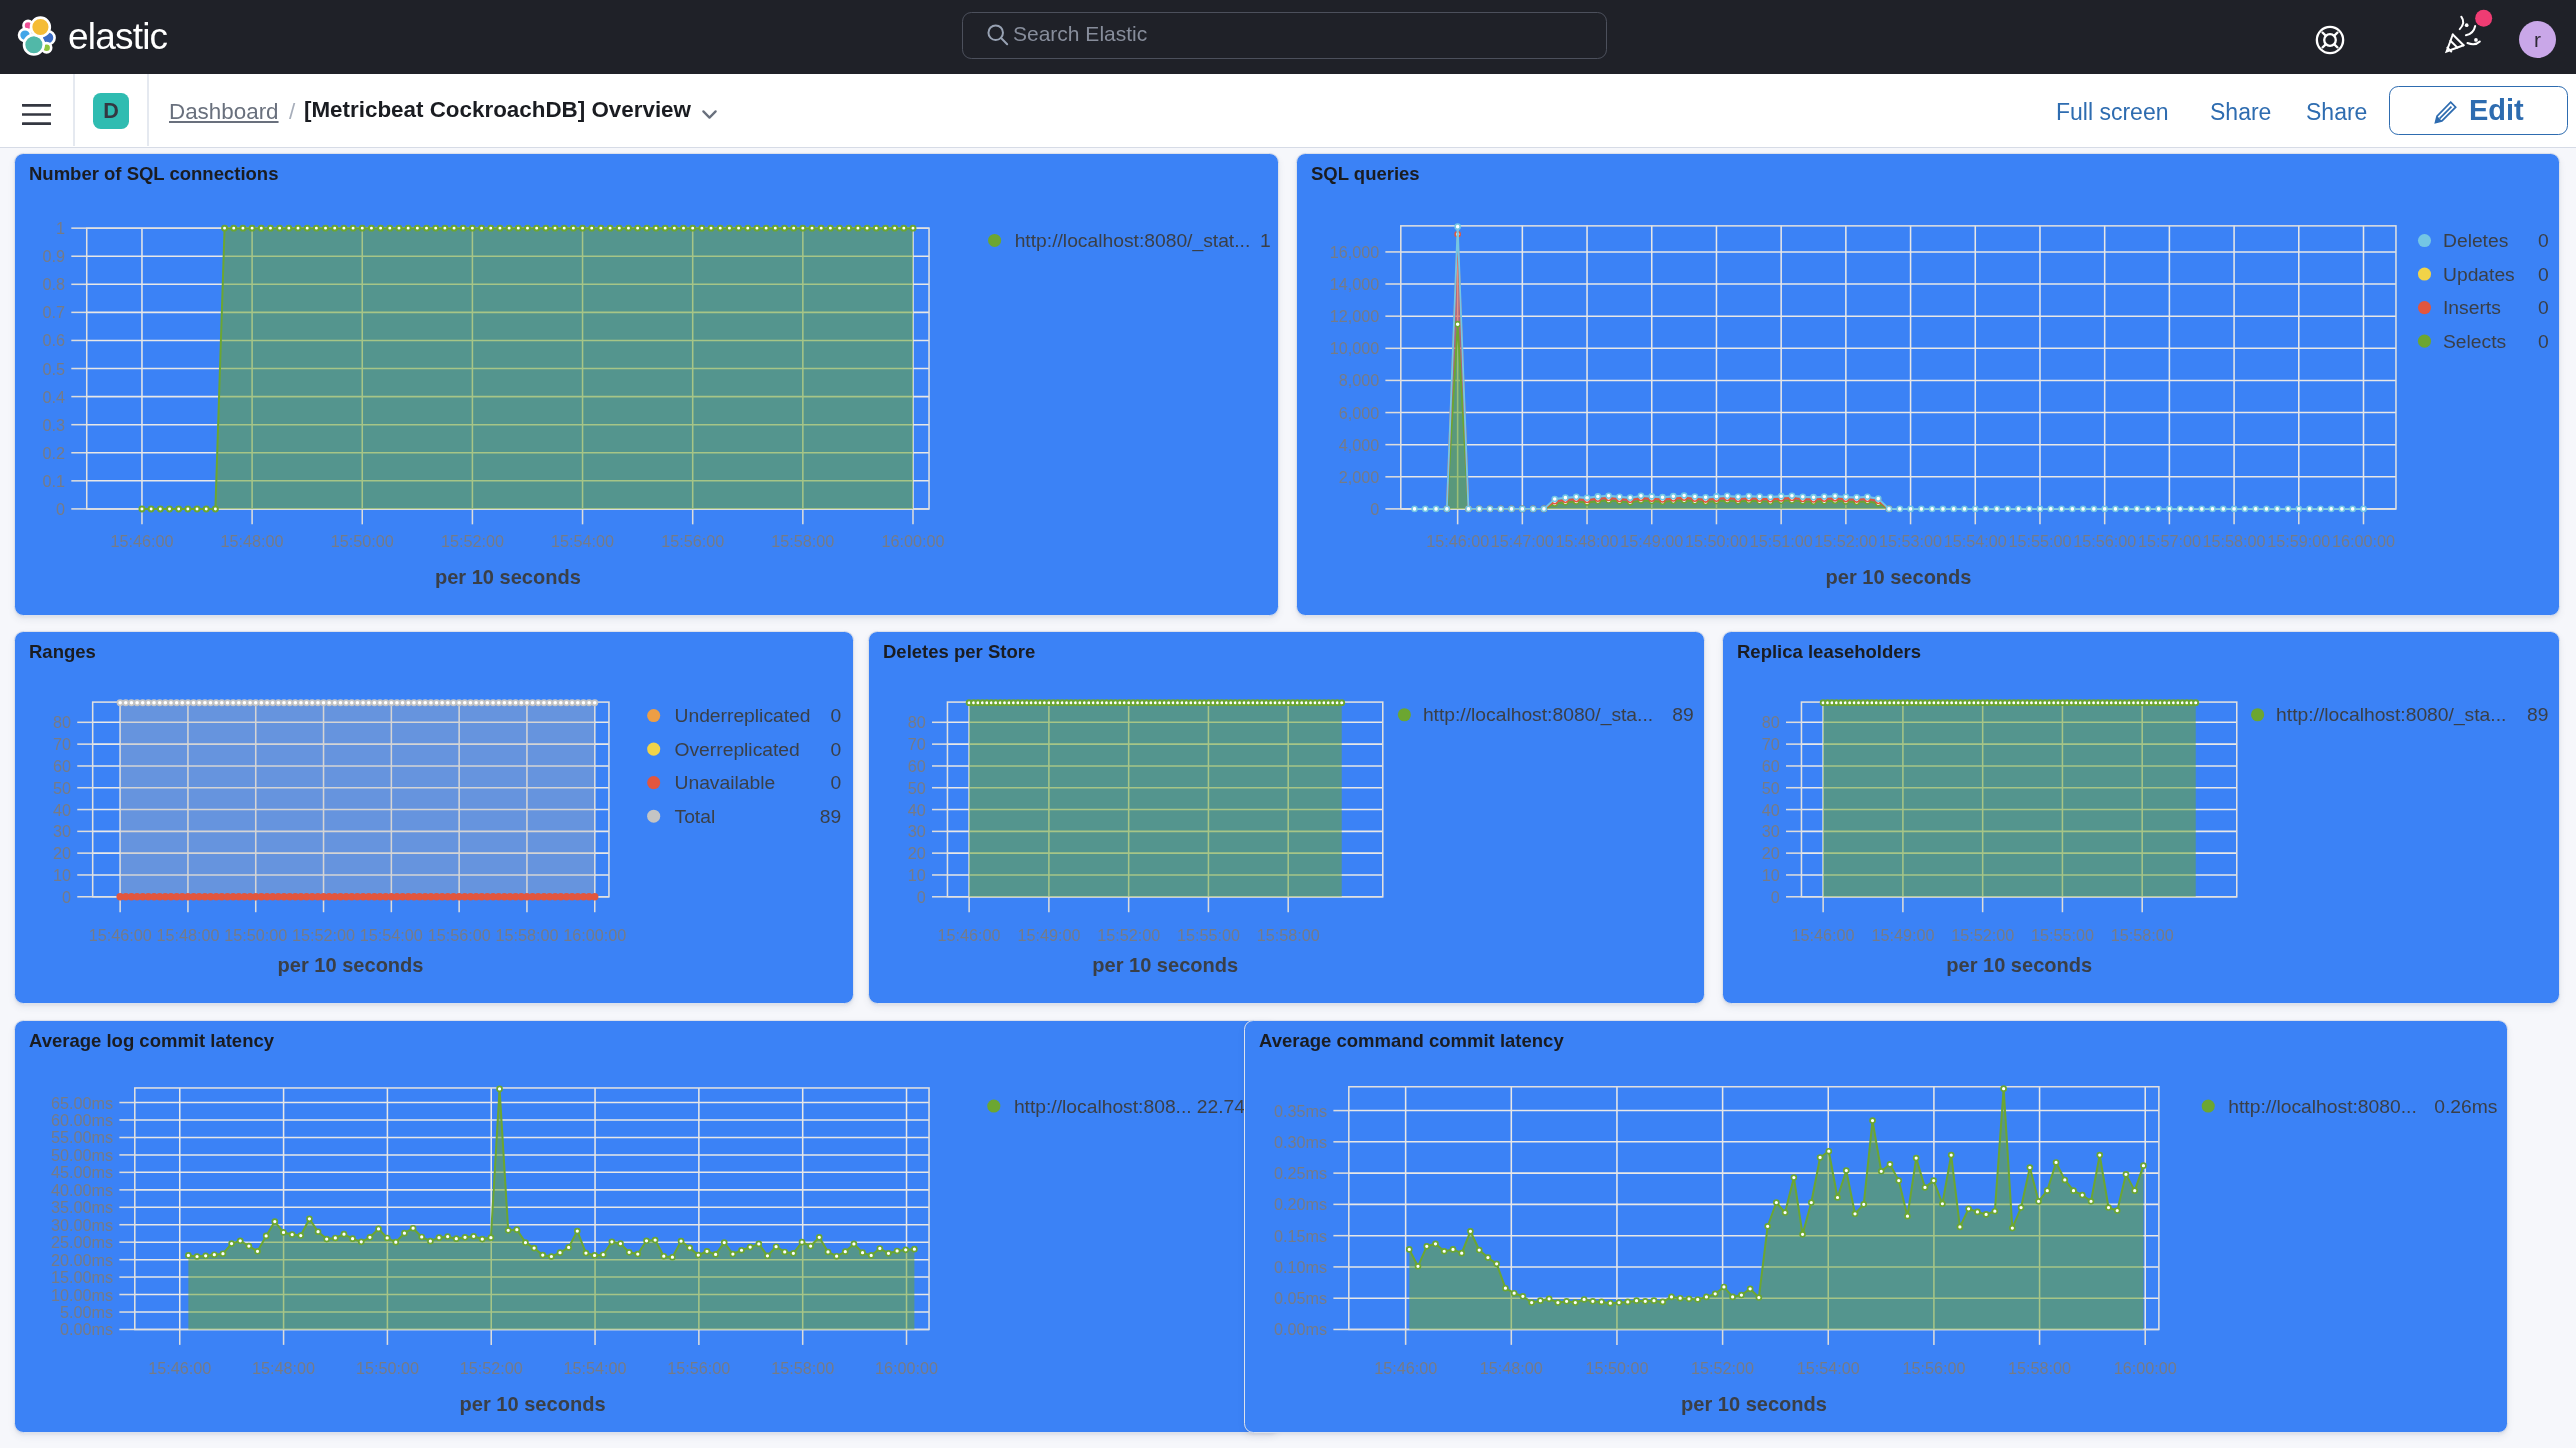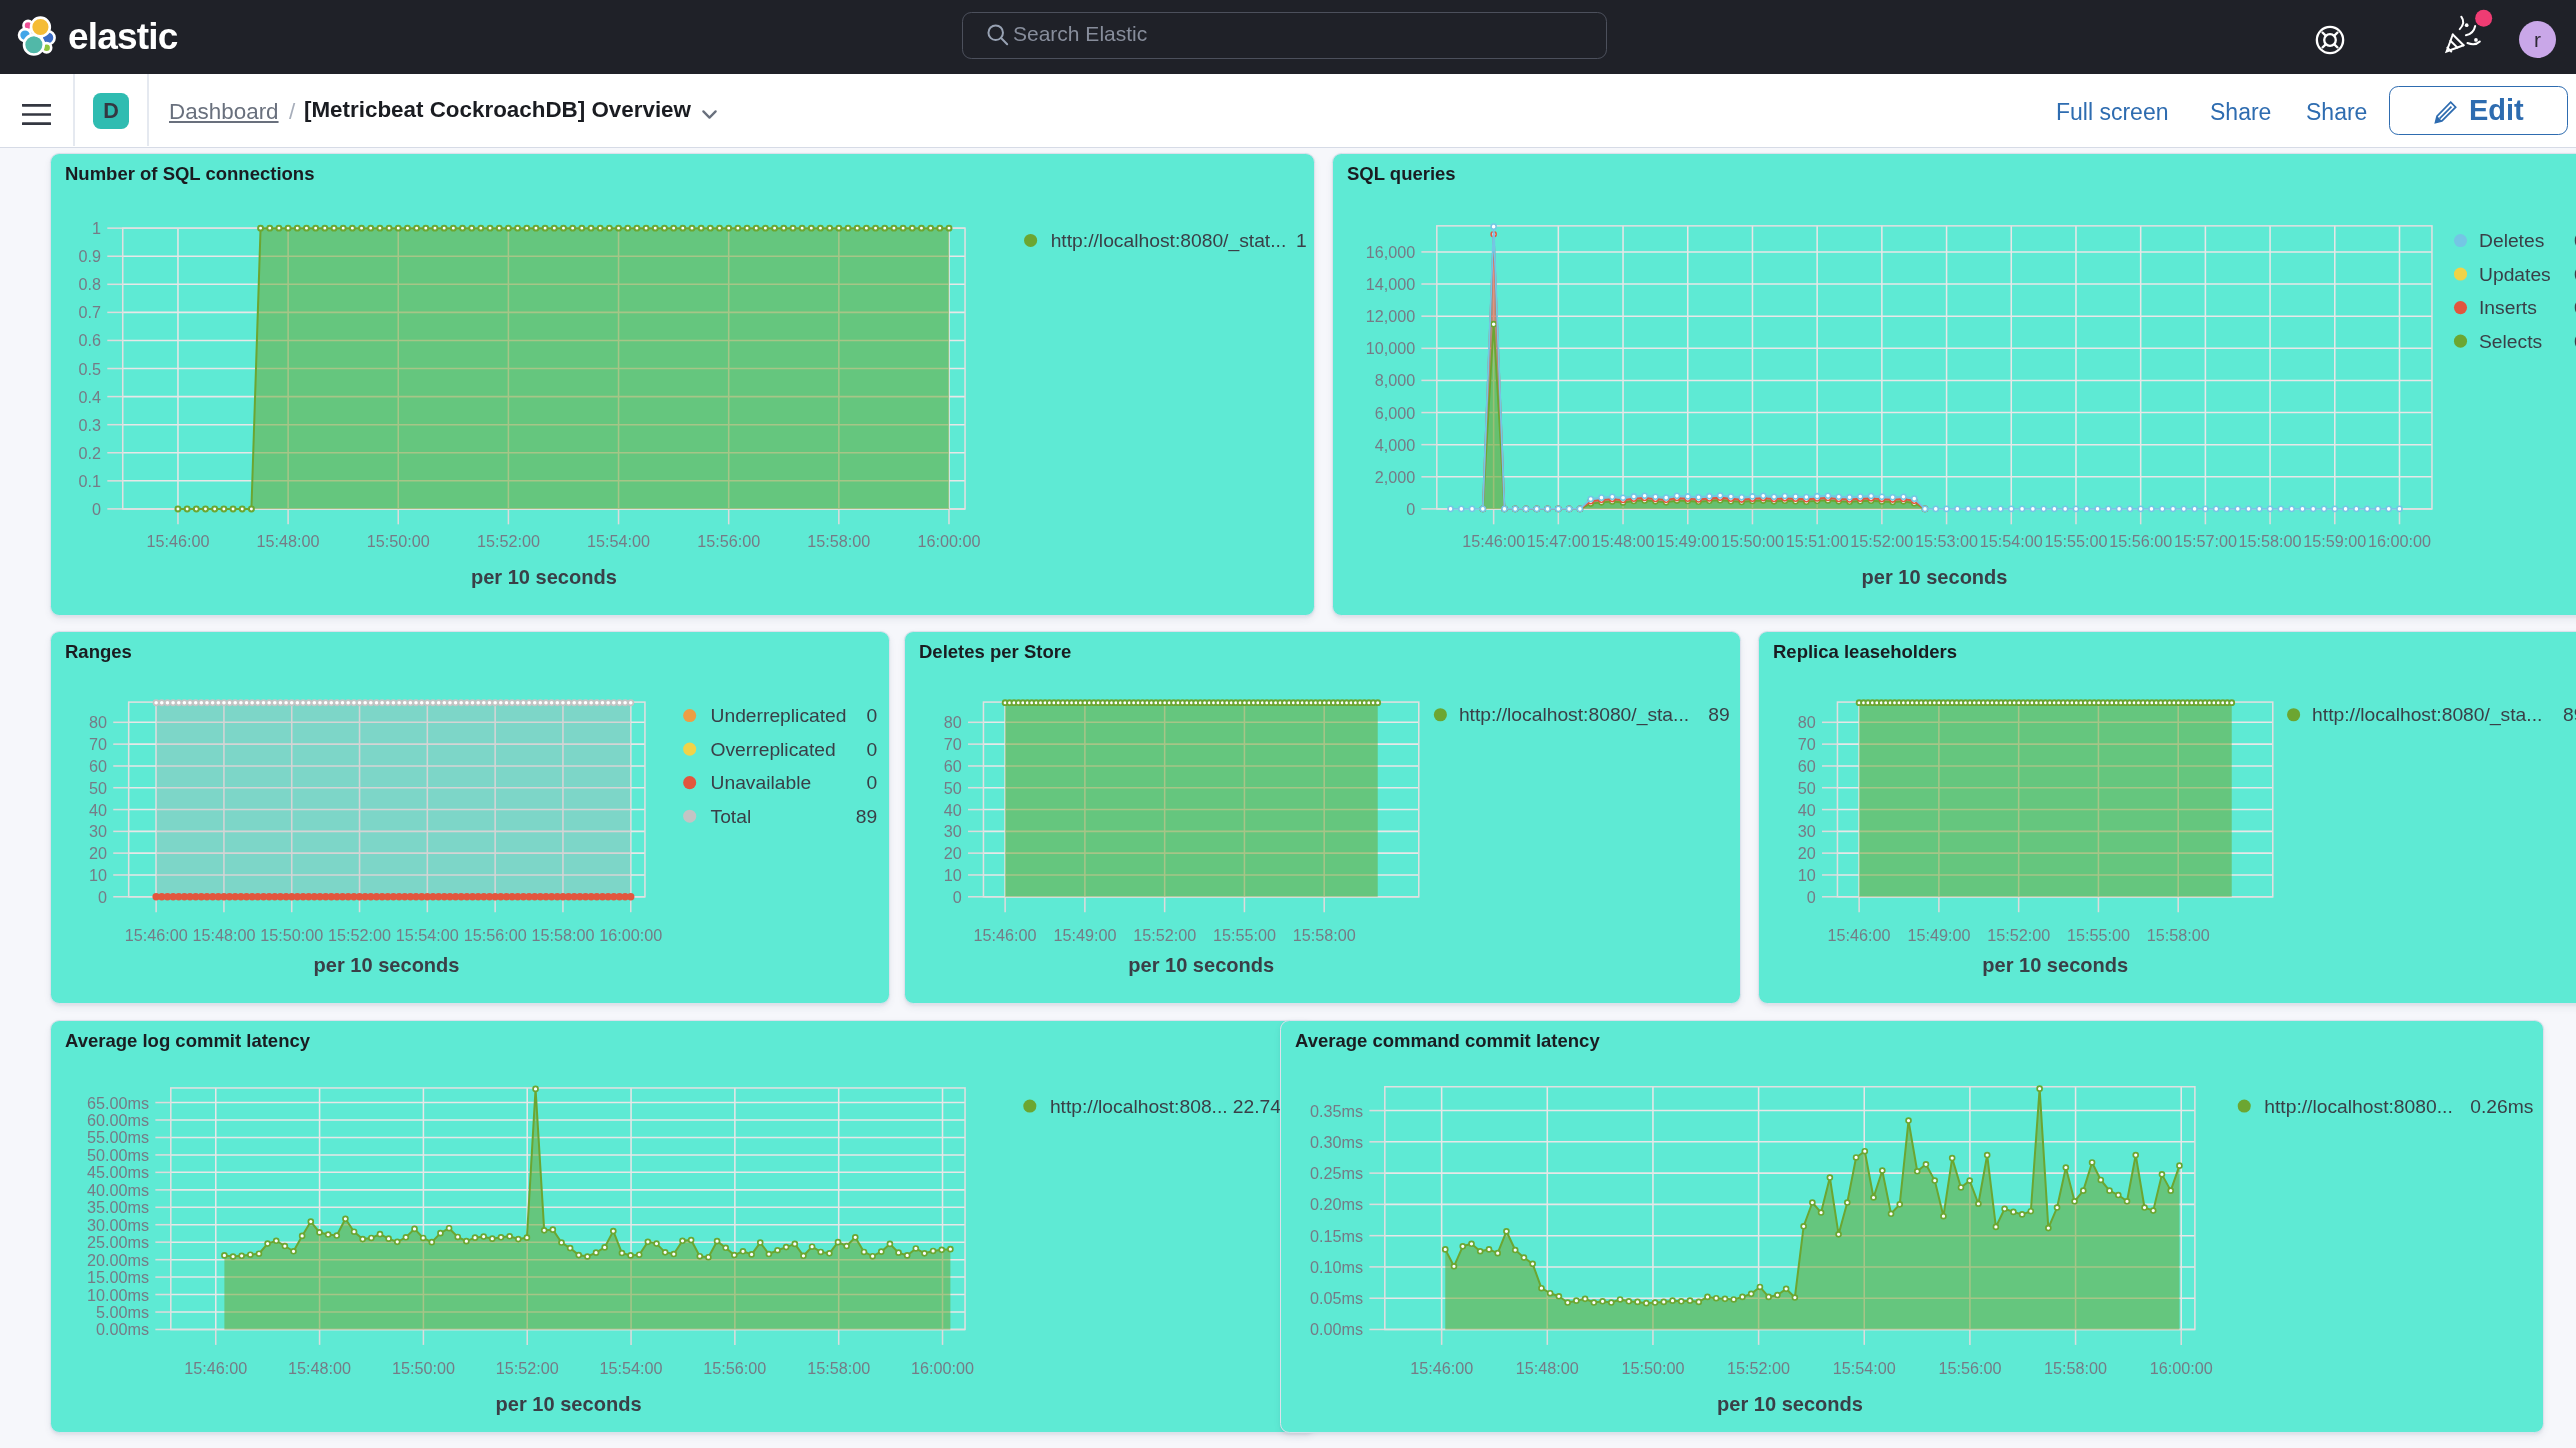--- a/index.html
+++ b/index.html
@@ -1,35 +1,35 @@
 <!DOCTYPE html>
 <html style="font-size:12.3px"><head><meta charset="utf-8"><style>
 * { margin:0; padding:0; box-sizing:border-box; }
 html,body { width:2576px; height:1448px; overflow:hidden; background:#F6F7FB;
   font-family:"Liberation Sans", sans-serif; }
 .topbar { position:absolute; left:0; top:0; width:2576px; height:74px; background:#1F2128; }
-.brand { position:absolute; left:68px; top:16px; font-size:37px; font-weight:bold; color:#fff; letter-spacing:-0.8px; }
+.brand { position:absolute; left:68px; top:16px; font-size:37px; font-weight:normal; color:#fff; letter-spacing:-0.8px; }
 .searchbox { position:absolute; left:962px; top:11.6px; width:645px; height:47px;
   border:1.5px solid #4C505C; border-radius:9.3px; background:#1F2128; }
 .searchph { position:absolute; left:1013px; top:22.4px; font-size:21px; color:#878D9B; }
 .avatar { position:absolute; left:2519px; top:21px; width:37px; height:37px; border-radius:50%;
   background:#C9A7E8; color:#2F2936; font-size:21px; text-align:center; line-height:37px; }
 .navbar { position:absolute; left:0; top:74px; width:2576px; height:74px; background:#fff;
   border-bottom:1.5px solid #D6DBE6; }
 .vsep { position:absolute; top:0; width:1.5px; height:72px; background:#E5E9F0; }
 .dbadge { position:absolute; left:93px; top:18.5px; width:36px; height:36px; border-radius:7.7px;
   background:#2FBCB1; color:#343741; font-weight:bold; font-size:21.6px; text-align:center; line-height:36px; }
 .crumb1 { position:absolute; left:169px; top:25px; font-size:22.4px; color:#69707D;text-decoration:underline; }
 .crumbsl { position:absolute; left:289px; top:25px; font-size:22.4px; color:#A6ADBA; }
 .crumb2 { position:absolute; left:304px; top:23px; font-size:22.4px; font-weight:bold; color:#1A1C21; }
 .navlink { position:absolute; top:25px; font-size:23px; color:#2E6CB0; }
 .editbtn { position:absolute; left:2389px; top:12.3px; width:179px; height:49px; border:1.5px solid #2E6CB0;
   border-radius:9.3px; color:#2E6CB0; font-size:29px; font-weight:600; text-align:center; line-height:46px; }
-.panel { position:absolute; background:#5eead4; border:1.5px solid #DCE1EC; border-radius:9.3px;
-  box-shadow:0 3.9px 7.7px rgba(55,65,95,0.07), 0 1.5px 2.3px rgba(55,65,95,0.06);margin-left:36px; }
+.panel { position:absolute; background:#3b82f6; border:1.5px solid #DCE1EC; border-radius:9.3px;
+  box-shadow:0 3.9px 7.7px rgba(55,65,95,0.07), 0 1.5px 2.3px rgba(55,65,95,0.06); }
 .ptitle { position:absolute; left:14px; top:8.5px; font-size:18.5px; font-weight:bold; color:#1A1C21; z-index:2; }
 </style></head>
 <body>
 <div class="topbar">
 <svg width="77" height="74" viewBox="0 0 100 96" style="position:absolute;left:0;top:0">
 <g stroke="#fff" stroke-width="3.4">
 <circle cx="36.5" cy="33" r="6" fill="#EE5096"></circle>
 <circle cx="32.5" cy="45.5" r="7.8" fill="#41A6E8"></circle>
 <circle cx="62.5" cy="49" r="8.4" fill="#3B6DC6"></circle>
 <circle cx="60.5" cy="62" r="6" fill="#8FC63D"></circle>

